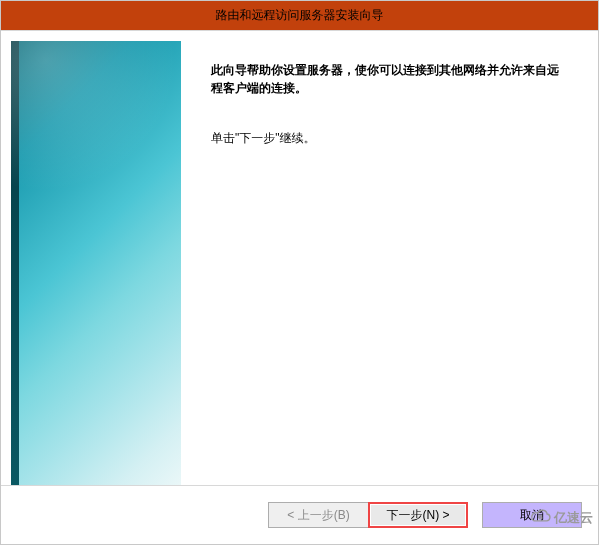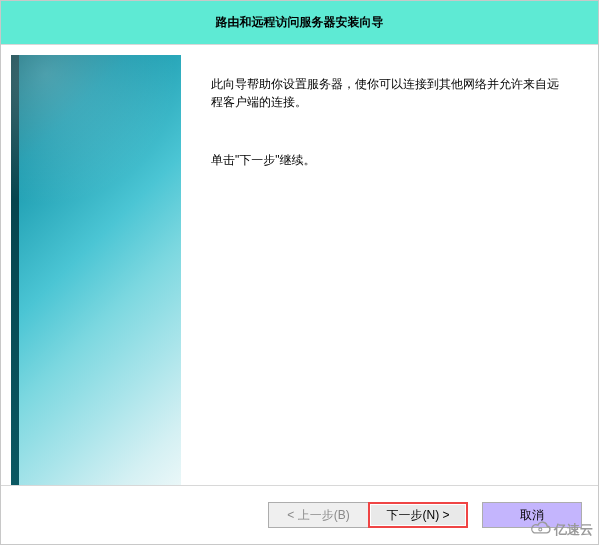--- a/index.html
+++ b/index.html
@@ -13,29 +13,28 @@
     }
     .wizard-window {
       width: 599px;
       height: 545px;
       background: #fff;
       display: flex;
       flex-direction: column;
       border: 1px solid #c8c8c8;
     }
     .titlebar {
-      height: 44px;
-      background: #5eead4;
+      height: 30px;
+      background: #c2410c;
       border-bottom: 1px solid #d8d8d8;
       display: flex;
       align-items: center;
       justify-content: center;
       font-size: 12px;
       color: #000;
-      font-weight: bold;
     }
     .content-area {
       flex: 1;
       display: flex;
       border-bottom: 1px solid #d8d8d8;
       padding: 10px 10px 0 10px;
     }
     .image-panel {
       width: 170px;
       height: 100%;
@@ -65,21 +64,22 @@
       font-size: 12px;
       color: #000;
       line-height: 1.5;
     }
     .welcome-heading {
       font-size: 14px;
       font-weight: bold;
       margin-bottom: 48px;
     }
     .intro-text {
-      margin-bottom: 40px;
+      margin-bottom: 32px;
+      font-weight: bold;
     }
     .continue-text {
       margin-bottom: 12px;
     }
     .button-bar {
       height: 58px;
       display: flex;
       justify-content: flex-end;
       align-items: center;
       padding: 0 16px;
@@ -106,21 +106,21 @@
     }
     .btn-next {
       background: #e9e9e9;
       border: 2px solid #ef4444;
       box-shadow: inset 0 0 0 1px #fff;
     }
     .btn-back { border-right: none; }
     .btn-cancel { margin-left: 14px; }
     .watermark {
       position: absolute;
-      bottom: 6px;
+      bottom: 18px;
       right: 6px;
       display: flex;
       align-items: center;
       font-size: 13px;
       color: #9a9a9a;
       font-weight: bold;
       gap: 2px;
       pointer-events: none;
     }
     .watermark svg { width: 22px; height: 16px; }

